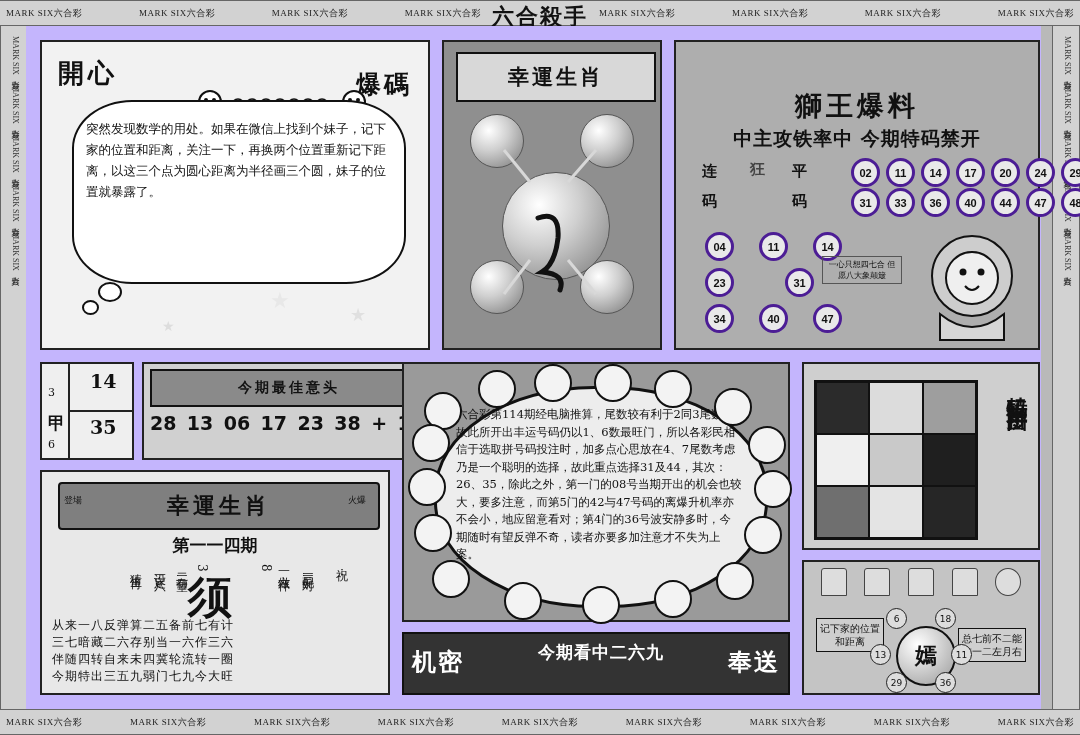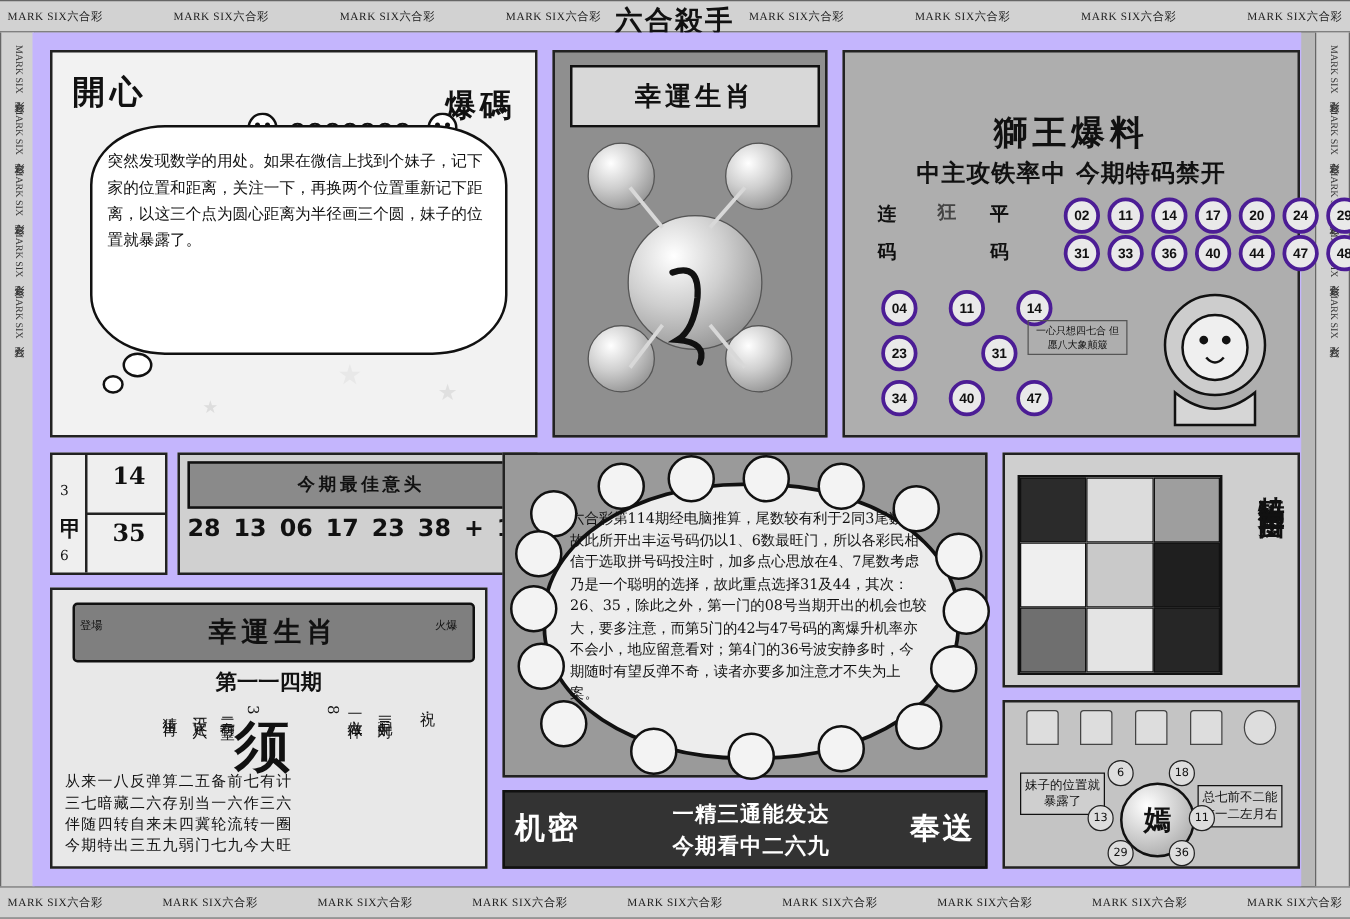--- a/index.html
+++ b/index.html
@@ -351,21 +351,20 @@
       <div class="flower" style="left:340px;top:152px;"></div>
       <div class="flower" style="left:312px;top:198px;"></div>
       <div class="flower" style="left:100px;top:218px;"></div>
       <div class="flower" style="left:178px;top:222px;"></div>
       <div class="flower" style="left:250px;top:216px;"></div>
     </div>
 
     <div class="panel" id="p-banner">
       <div class="bn-left">机密</div>
       <div class="bn-mid">
-        <div>一精三通能发达</div>
         <div>今期看中二六九</div>
       </div>
       <div class="bn-right">奉送</div>
     </div>
 
     <div class="panel" id="p-puzzle">
       <div class="pz-grid">
         <div class="pz-cell" style="background:#2b2b2b;"></div>
         <div class="pz-cell" style="background:#dcdcdc;"></div>
         <div class="pz-cell" style="background:#9e9e9e;"></div>
@@ -381,21 +380,21 @@
 
     <div class="panel" id="p-bottomright">
       <div class="br-row">
         <div class="br-icon"></div>
         <div class="br-icon"></div>
         <div class="br-icon"></div>
         <div class="br-icon"></div>
         <div class="br-icon" style="border-radius:50%;"></div>
       </div>
 
-      <div class="brbox" style="left:12px;top:56px;width:62px;">妹子的位置就暴露了</div>
+      <div class="brbox" style="left:12px;top:56px;width:62px;">记下家的位置和距离</div>
       <div class="brbox" style="right:12px;top:56px;width:62px;margin-top:10px;">总七前不二能在一二左月右</div>
 
       <div class="coin">嫣</div>
 
       <div class="minib" style="left:82px;top:46px;">6</div>
       <div class="minib" style="right:82px;top:46px;">18</div>
       <div class="minib" style="left:66px;top:82px;">13</div>
       <div class="minib" style="right:66px;top:82px;">11</div>
       <div class="minib" style="left:82px;top:110px;">29</div>
       <div class="minib" style="right:82px;top:110px;">36</div>

